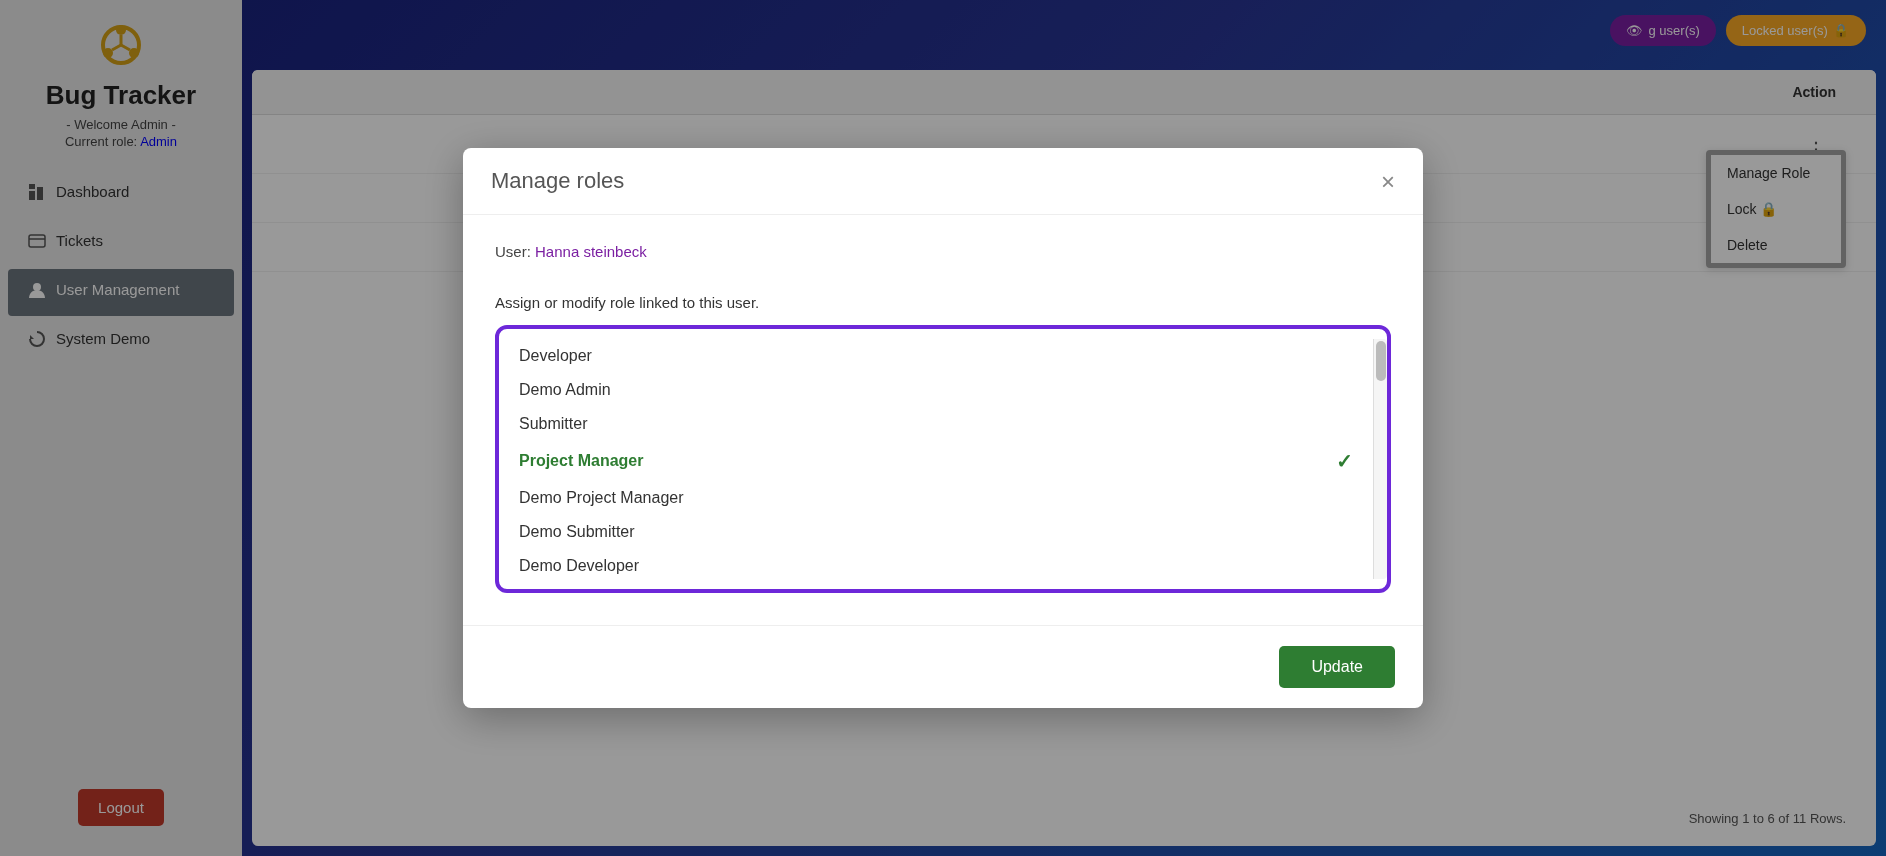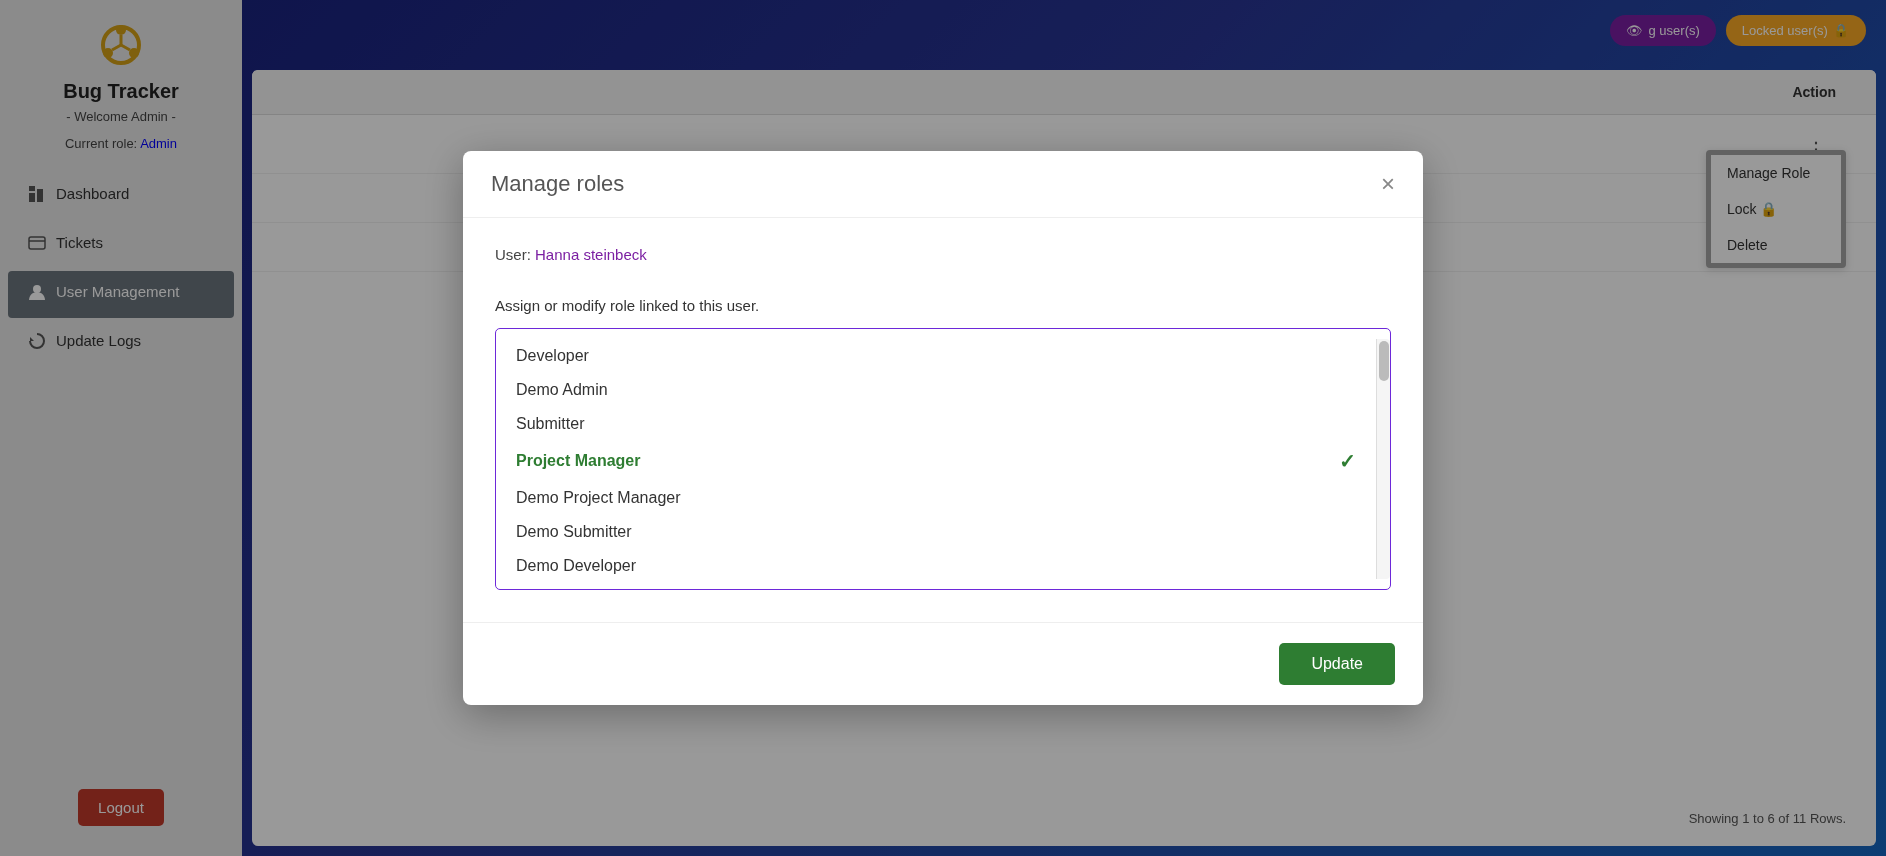--- a/index.html
+++ b/index.html
@@ -15,29 +15,29 @@
       padding-top: 20px;
       flex-shrink: 0;
       z-index: 1;
     }
     .sidebar-logo {
       width: 50px;
       height: 50px;
       margin-bottom: 10px;
     }
     .sidebar-title {
-      font-size: 20px;
+      font-size: 26px;
       font-weight: bold;
       color: #222;
       margin-bottom: 6px;
     }
     .sidebar-welcome {
       font-size: 13px;
       color: #444;
-      margin-bottom: 12px;
+      margin-bottom: 2px;
     }
     .sidebar-role {
       font-size: 13px;
       color: #444;
       margin-bottom: 20px;
     }
     .sidebar-role a {
       color: blue;
       text-decoration: none;
     }
@@ -181,21 +181,21 @@
       border-radius: 8px;
       width: 960px;
       max-width: 95vw;
       padding: 0;
       box-shadow: 0 10px 40px rgba(0,0,0,0.3);
       position: relative;
       z-index: 101;
     }
     .modal-header {
       display: flex;
-      align-items: center;
+      align-items: flex-end;
       justify-content: space-between;
       padding: 20px 28px;
       border-bottom: 1px solid #eee;
     }
     .modal-title {
       font-size: 22px;
       color: #555;
       font-weight: normal;
     }
     .modal-close {
@@ -218,22 +218,22 @@
       color: #7b1fa2;
       text-decoration: none;
     }
     .modal-assign-label {
       font-size: 15px;
       font-weight: normal;
       color: #333;
       margin-bottom: 14px;
     }
     .role-list {
-      border: 1px solid #6d28d9;
-      border-radius: 5px;
+      border: 4px solid #6d28d9;
+      border-radius: 12px;
       padding: 10px 0;
       min-height: 220px;
       position: relative;
     }
     .role-item {
       padding: 8px 20px;
       font-size: 16px;
       cursor: pointer;
       color: #333;
       display: flex;
@@ -343,21 +343,21 @@
       </span>
       <span>User Management</span>
     </div>
     <div class="sidebar-item">
       <span class="sidebar-icon">
         <svg width="18" height="18" viewBox="0 0 18 18">
             <path d="M9 2 A7 7 0 1 1 2 9" fill="none" stroke="#555" stroke-width="2"></path>
             <polygon points="2,5 2,9 6,9" fill="#555"></polygon>
           </svg>
       </span>
-      <span>Update Logs</span>
+      <span>System Demo</span>
     </div>
   </nav>
   <button class="sidebar-logout">Logout</button>
 </div>
 
 <div class="main">
   <div class="topbar">
     <button class="topbar-btn purple">
       <span>👁</span>
       <span>g user(s)</span>

